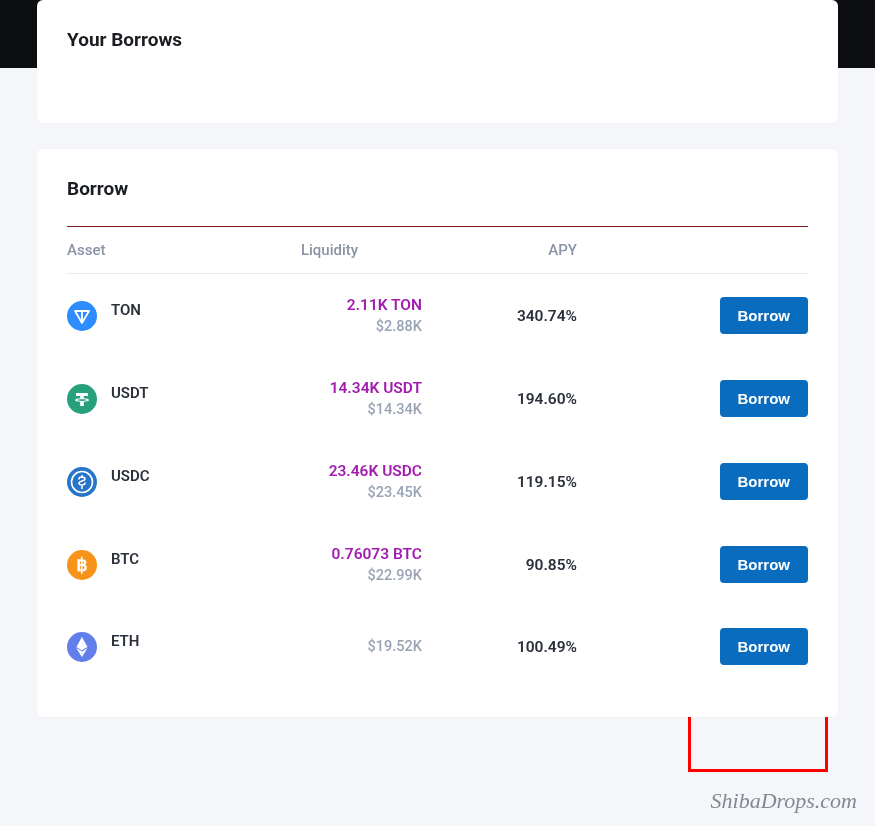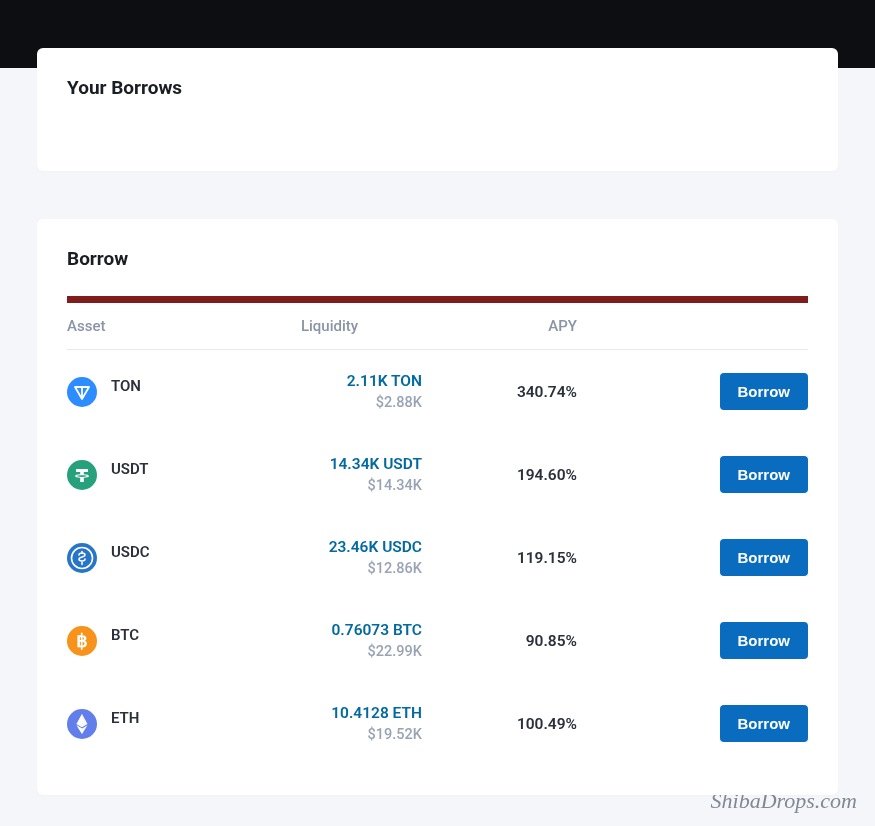--- a/index.html
+++ b/index.html
@@ -22,40 +22,39 @@
     position: relative;
     z-index: 1;
     padding: 0 37px;
   }
   .card {
     background: #fff;
     border-radius: 6px;
     padding: 28px 30px 30px 30px;
     margin-bottom: 26px;
     box-shadow: 0 1px 2px rgba(0,0,0,0.02);
-    margin-top: 48px;
   }
   .card-title {
     font-size: 19px;
     font-weight: 700;
     color: #1a1d21;
     margin-bottom: 42px;
   }
   .empty-message {
     color: #8a94a6;
     font-size: 15px;
     font-weight: 500;
   }
   .borrow-card .card-title {
     margin-bottom: 26px;
   }
   .table-header {
     display: flex;
     align-items: center;
-    border-top: 7px solid #7f1d1d;
+    border-top: 1px solid #7f1d1d;
     border-bottom: 1px solid #e6e9ee;
     padding: 14px 0;
     color: #8a94a6;
     font-size: 15px;
     font-weight: 500;
   }
   .col-asset { width: 170px; text-align: left; }
   .col-liquidity { width: 185px; text-align: center; }
   .col-apy { width: 155px; text-align: right; }
   .col-action { flex: 1; text-align: right; }
@@ -84,21 +83,21 @@
     font-weight: 600;
     color: #2b303b;
   }
   .liquidity-cell {
     width: 185px;
     text-align: right;
   }
   .liquidity-amount {
     font-size: 15.5px;
     font-weight: 600;
-    color: #0369a1;
+    color: #a21caf;
     margin-bottom: 4px;
   }
   .liquidity-usd {
     font-size: 14.5px;
     color: #9aa3b5;
     font-weight: 500;
   }
   .apy-cell {
     width: 155px;
     text-align: right;
@@ -208,21 +207,21 @@
               <svg viewBox="0 0 30 30" width="30" height="30">
                 <circle cx="15" cy="15" r="15" fill="#2775ca"></circle>
                 <circle cx="15" cy="15" r="10.5" fill="none" stroke="#fff" stroke-width="1.6"></circle>
                 <path d="M15 8.5v2M15 19.5v2M12 12c0-1.3 1.3-2 3-2s3 .7 3 2-1.3 1.5-3 2-3 .7-3 2 1.3 2 3 2 3-.7 3-2" fill="none" stroke="#fff" stroke-width="1.6" stroke-linecap="round"></path>
               </svg>
             </span>
       <span class="asset-symbol">USDC</span>
     </div>
     <div class="liquidity-cell">
       <div class="liquidity-amount">23.46K USDC</div>
-      <div class="liquidity-usd">$12.86K</div>
+      <div class="liquidity-usd">$23.45K</div>
     </div>
     <div class="apy-cell">119.15%</div>
     <div class="action-cell">
       <button class="borrow-btn">Borrow</button>
     </div>
   </div>
         <div class="asset-row">
     <div class="asset-cell">
       <span class="asset-icon">
               <svg viewBox="0 0 30 30" width="30" height="30">
@@ -250,21 +249,20 @@
                   <path d="M15 5l5.5 10L15 18.2 9.5 15z" opacity="0.95"></path>
                   <path d="M15 5v13.2L9.5 15z" opacity="0.65"></path>
                   <path d="M15 19.5l5.5-3.2L15 25l-5.5-8.7z" opacity="0.95"></path>
                   <path d="M15 19.5V25l-5.5-8.7z" opacity="0.65"></path>
                 </g>
               </svg>
             </span>
       <span class="asset-symbol">ETH</span>
     </div>
     <div class="liquidity-cell">
-      <div class="liquidity-amount">10.4128 ETH</div>
       <div class="liquidity-usd">$19.52K</div>
     </div>
     <div class="apy-cell">100.49%</div>
     <div class="action-cell">
       <button class="borrow-btn">Borrow</button>
     </div>
   </div>
       </div>
   </div>
 

